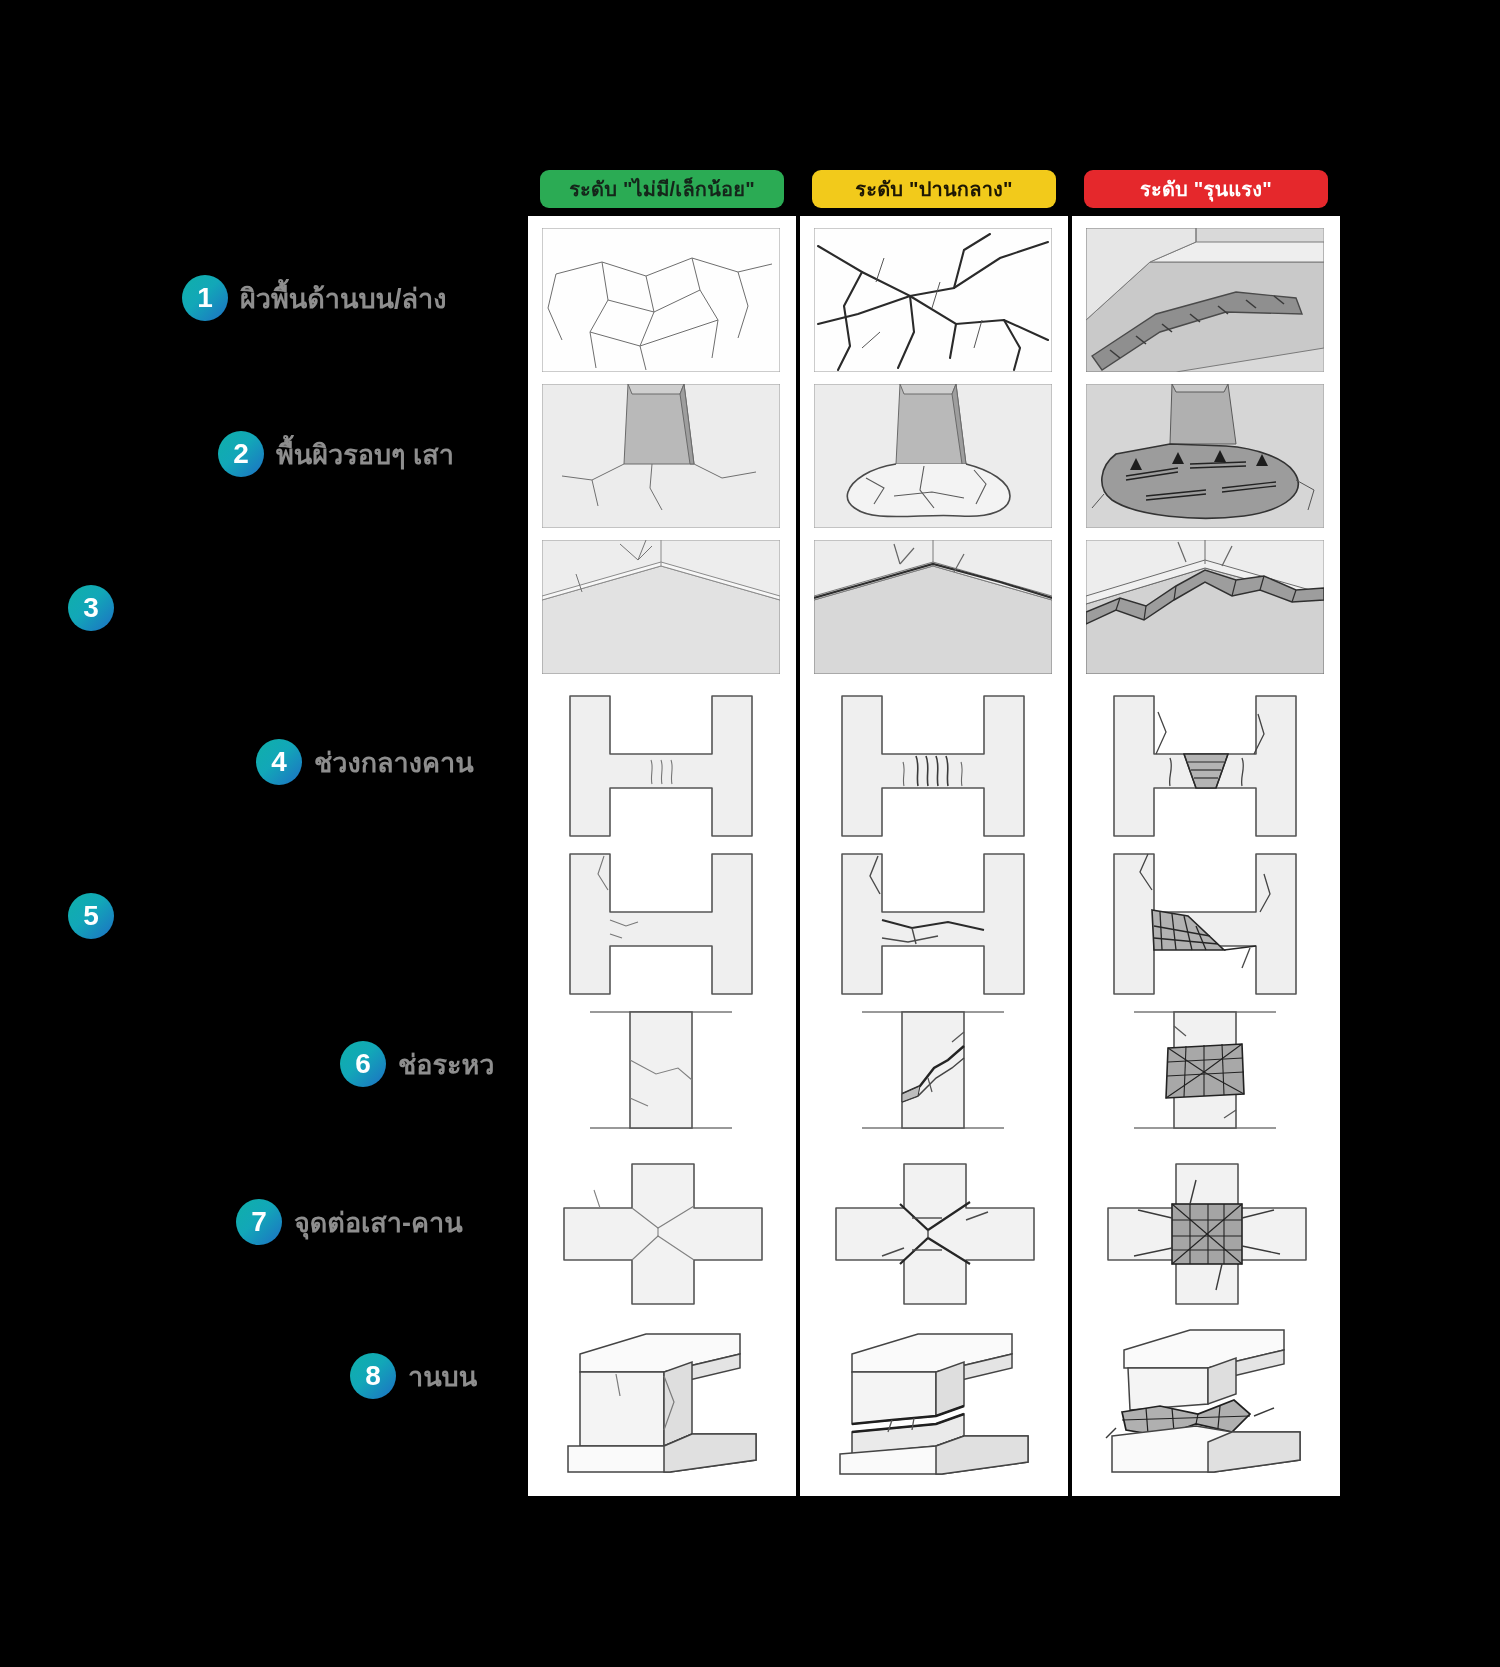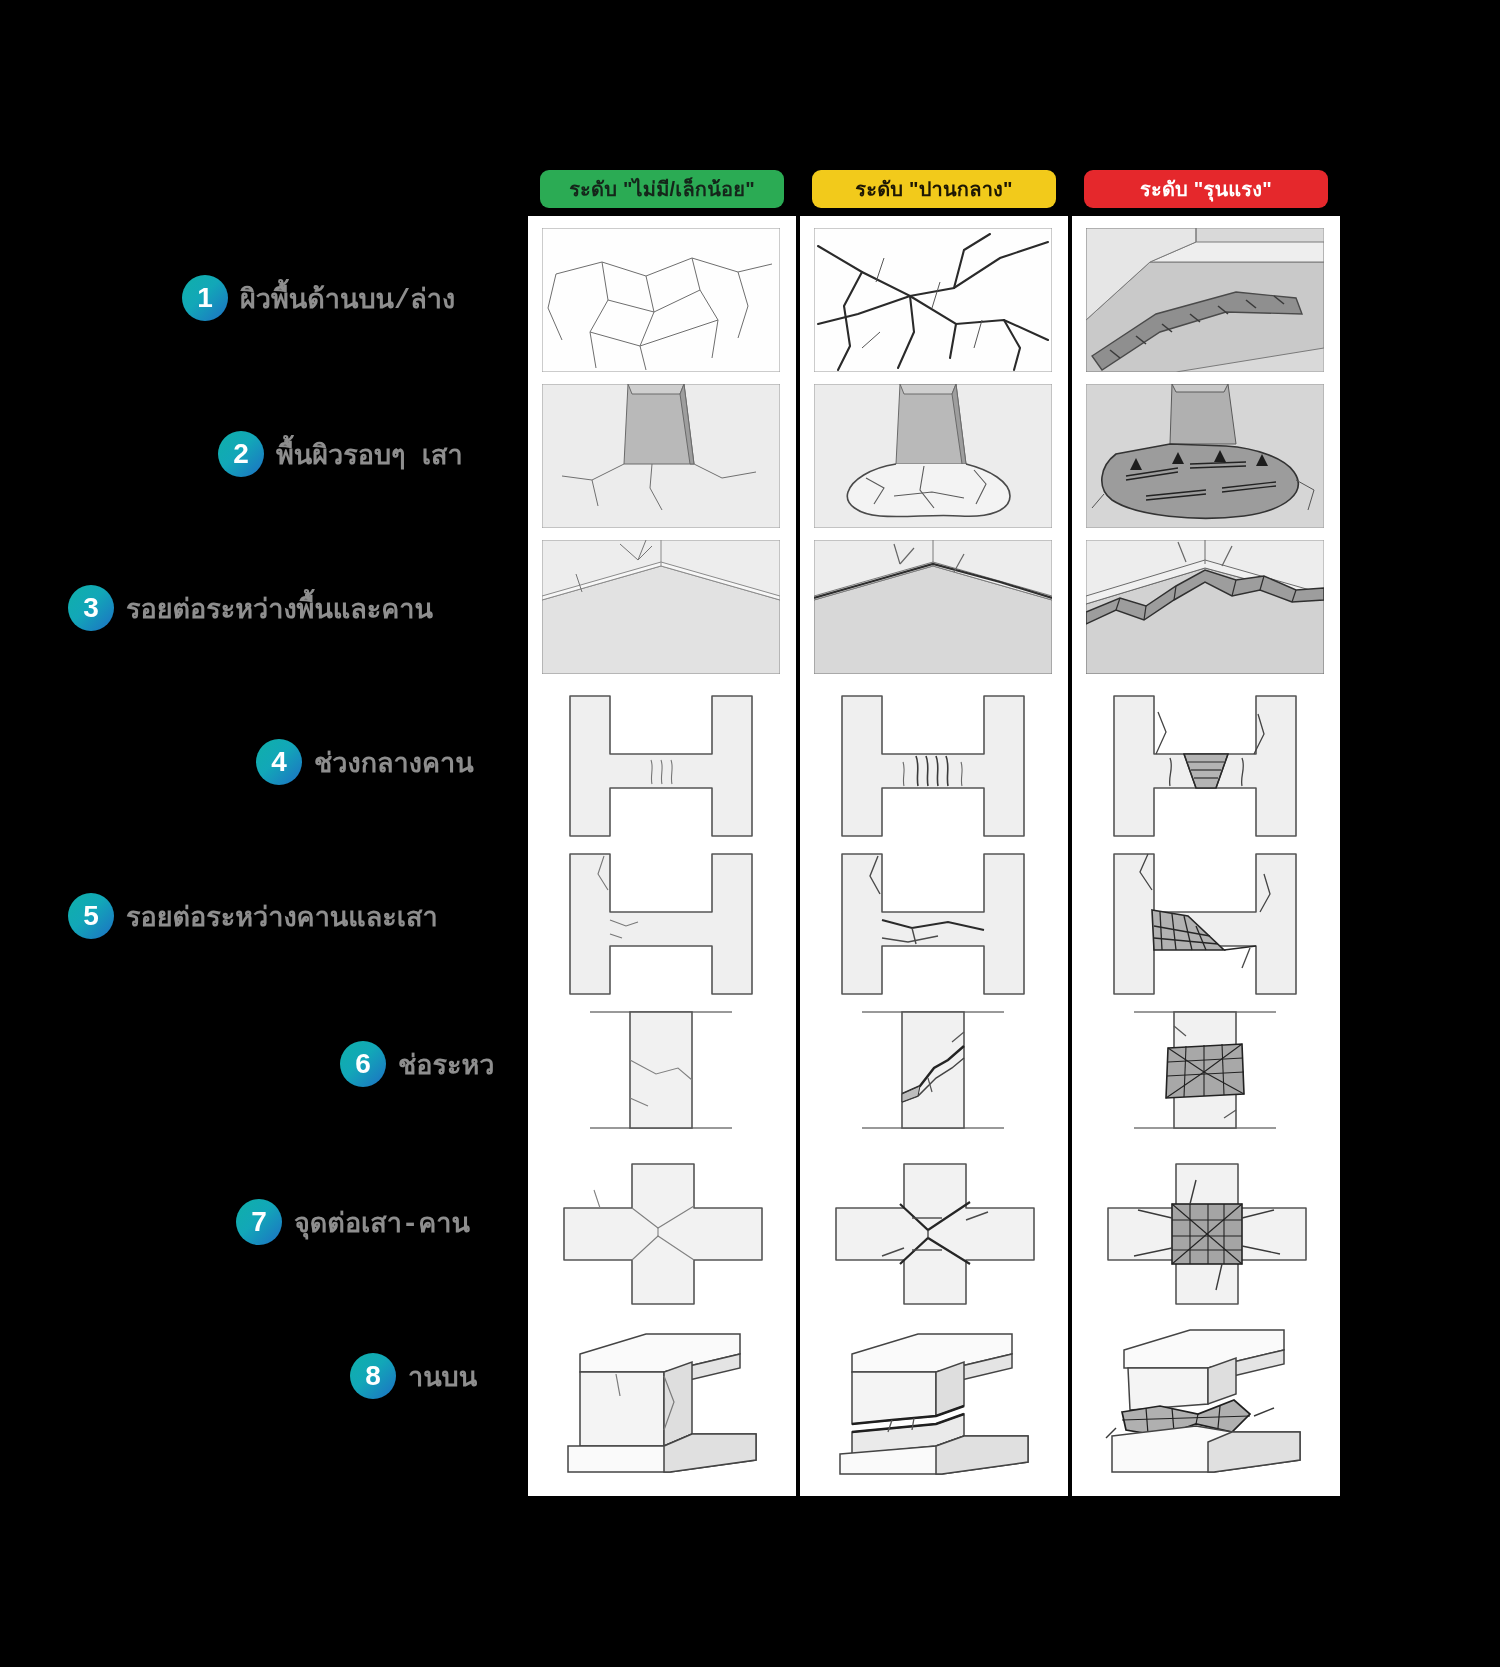--- a/index.html
+++ b/index.html
@@ -20,21 +20,21 @@
   .badge.g{left:540px;width:244px;background:#2bab54;color:#15251a;}
   .badge.y{left:812px;width:244px;background:#f2ca1b;color:#1d1704;}
   .badge.r{left:1084px;width:244px;background:#e5282c;color:#ffffff;}
 
   
   .rowlabel{position:absolute;display:flex;align-items:center;gap:12px;height:52px;}
   .numcirc{width:46px;height:46px;border-radius:50%;flex:0 0 46px;
            background:linear-gradient(135deg,#0fb0a9 0%,#12a7b8 45%,#1d6fc4 100%);
            color:#fff;font-size:28px;font-weight:bold;display:flex;align-items:center;
            justify-content:center;line-height:1;}
-  .labtxt{color:#8e8e8e;font-size:27px;font-weight:bold;white-space:nowrap;font-family:Liberation Mono, monospace;}
+  .labtxt{color:#8e8e8e;font-size:27px;font-weight:bold;white-space:nowrap;}
 
   
   .panel{position:absolute;overflow:hidden;}
   .panel svg{display:block;width:100%;height:100%;}
 </style>
 </head>
 <body>
 
 <div class="stage">
 
@@ -55,29 +55,27 @@
   <div class="rowlabel" style="left:182px;top:272px;">
     <div class="numcirc">1</div>
     <div class="labtxt">ผิวพื้นด้านบน/ล่าง</div>
   </div>
   <div class="rowlabel" style="left:218px;top:428px;">
     <div class="numcirc">2</div>
     <div class="labtxt">พื้นผิวรอบๆ เสา</div>
   </div>
   <div class="rowlabel" style="left:68px;top:582px;">
     <div class="numcirc">3</div>
-    <div class="labtxt">รอยต่อระหว่างพื้นและคาน</div>
   </div>
   <div class="rowlabel" style="left:256px;top:736px;">
     <div class="numcirc">4</div>
     <div class="labtxt">ช่วงกลางคาน</div>
   </div>
   <div class="rowlabel" style="left:68px;top:890px;">
     <div class="numcirc">5</div>
-    <div class="labtxt">รอยต่อระหว่างคานและเสา</div>
   </div>
   <div class="rowlabel" style="left:340px;top:1038px;">
     <div class="numcirc">6</div>
     <div class="labtxt">ช่อระหว</div>
   </div>
   <div class="rowlabel" style="left:236px;top:1196px;">
     <div class="numcirc">7</div>
     <div class="labtxt">จุดต่อเสา-คาน</div>
   </div>
   <div class="rowlabel" style="left:350px;top:1350px;">

